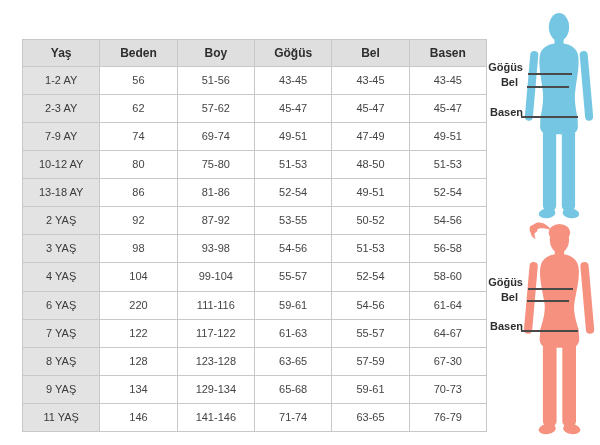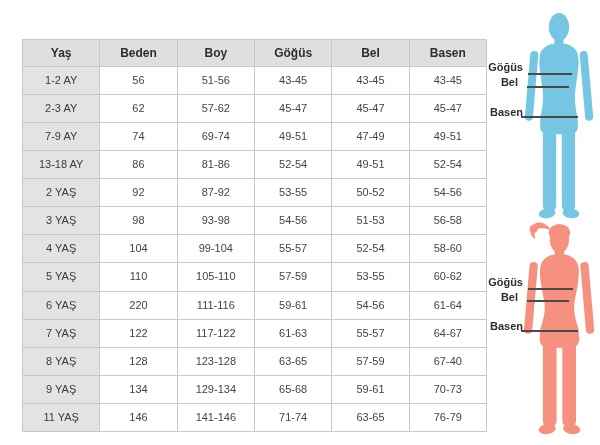--- a/index.html
+++ b/index.html
@@ -76,20 +76,28 @@
         </tr>
         <tr>
           <td>7-9 AY</td>
           <td>74</td>
           <td>69-74</td>
           <td>49-51</td>
           <td>47-49</td>
           <td>49-51</td>
         </tr>
         <tr>
+          <td>10-12 AY</td>
+          <td>80</td>
+          <td>75-80</td>
+          <td>51-53</td>
+          <td>48-50</td>
+          <td>51-53</td>
+        </tr>
+        <tr>
           <td>13-18 AY</td>
           <td>86</td>
           <td>81-86</td>
           <td>52-54</td>
           <td>49-51</td>
           <td>52-54</td>
         </tr>
         <tr>
           <td>2 YAŞ</td>
           <td>92</td>
@@ -108,28 +116,20 @@
         </tr>
         <tr>
           <td>4 YAŞ</td>
           <td>104</td>
           <td>99-104</td>
           <td>55-57</td>
           <td>52-54</td>
           <td>58-60</td>
         </tr>
         <tr>
-          <td>5 YAŞ</td>
-          <td>110</td>
-          <td>105-110</td>
-          <td>57-59</td>
-          <td>53-55</td>
-          <td>60-62</td>
-        </tr>
-        <tr>
           <td>6 YAŞ</td>
           <td>220</td>
           <td>111-116</td>
           <td>59-61</td>
           <td>54-56</td>
           <td>61-64</td>
         </tr>
         <tr>
           <td>7 YAŞ</td>
           <td>122</td>
@@ -137,21 +137,21 @@
           <td>61-63</td>
           <td>55-57</td>
           <td>64-67</td>
         </tr>
         <tr>
           <td>8 YAŞ</td>
           <td>128</td>
           <td>123-128</td>
           <td>63-65</td>
           <td>57-59</td>
-          <td>67-40</td>
+          <td>67-30</td>
         </tr>
         <tr>
           <td>9 YAŞ</td>
           <td>134</td>
           <td>129-134</td>
           <td>65-68</td>
           <td>59-61</td>
           <td>70-73</td>
         </tr>
         <tr>

